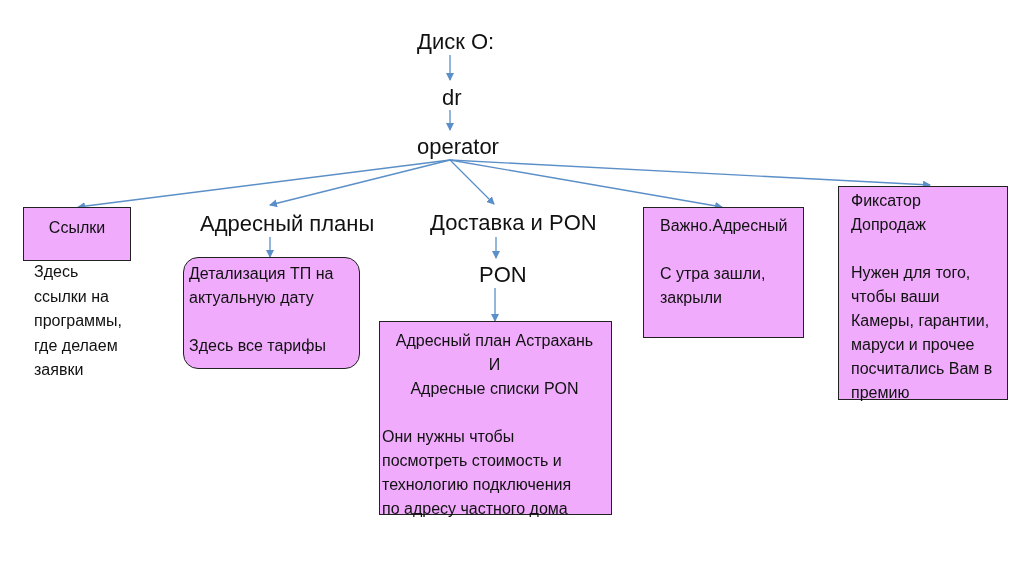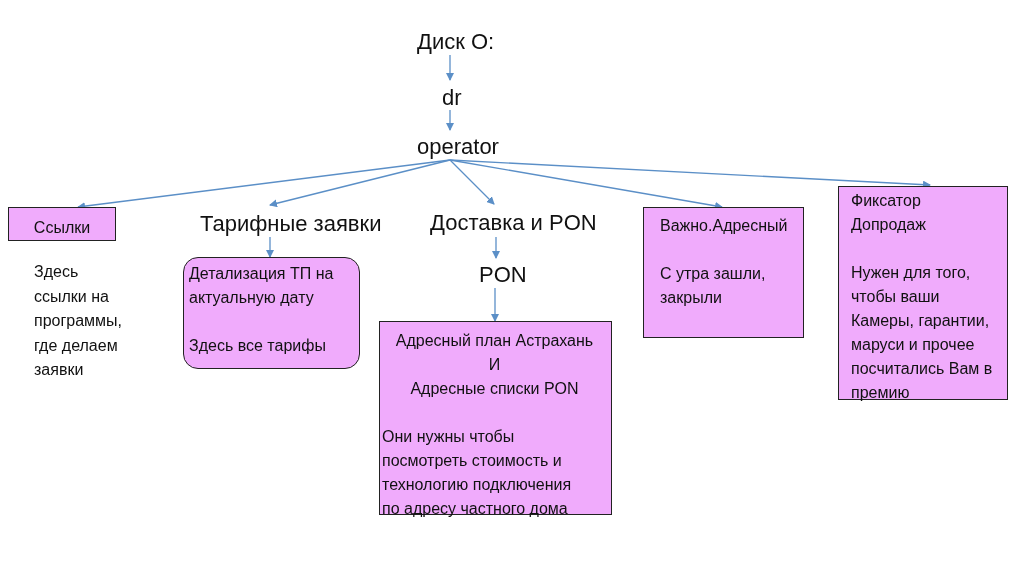--- a/index.html
+++ b/index.html
@@ -32,32 +32,32 @@
   <line x1="450" y1="160" x2="930" y2="185" stroke="#5b8fc7" stroke-width="1.3" marker-end="url(#ah)"></line>
   <line x1="270" y1="237" x2="270" y2="257" stroke="#5b8fc7" stroke-width="1.3" marker-end="url(#ah)"></line>
   <line x1="496" y1="237" x2="496" y2="258" stroke="#5b8fc7" stroke-width="1.3" marker-end="url(#ah)"></line>
   <line x1="495" y1="288" x2="495" y2="321" stroke="#5b8fc7" stroke-width="1.3" marker-end="url(#ah)"></line>
 </svg>
 
 <div class="lbl" style="left:417px;top:32px;">Диск O:</div>
 <div class="lbl" style="left:442px;top:88px;">dr</div>
 <div class="lbl" style="left:417px;top:137px;">operator</div>
 
-<div class="box" style="left:8px;top:207px;width:108px;height:34px;text-align:center;line-height:40px;">
+<div class="box" style="left:23px;top:207px;width:108px;height:54px;text-align:center;line-height:40px;">
   <span>Ссылки</span>
 </div>
 <div class="plain" style="left:34px;top:260px;">
   <span class="line">Здесь</span>
   <span class="line">ссылки на</span>
   <span class="line">программы,</span>
   <span class="line">где делаем</span>
   <span class="line">заявки</span>
 </div>
 
-<div class="lbl" style="left:200px;top:214px;">Тарифные заявки</div>
+<div class="lbl" style="left:200px;top:214px;">Адресный планы</div>
 <div class="box" style="left:183px;top:257px;width:177px;height:112px;padding:4px 0 0 5px;border-radius:15px;">
   <span class="line">Детализация ТП на</span>
   <span class="line">актуальную дату</span>
   <span class="gap"></span>
   <span class="line">Здесь все тарифы</span>
 </div>
 
 <div class="lbl" style="left:430px;top:213px;">Доставка и PON</div>
 <div class="lbl" style="left:479px;top:265px;">PON</div>
 <div class="box" style="left:379px;top:321px;width:233px;height:194px;padding:7px 0 0 2px;">

